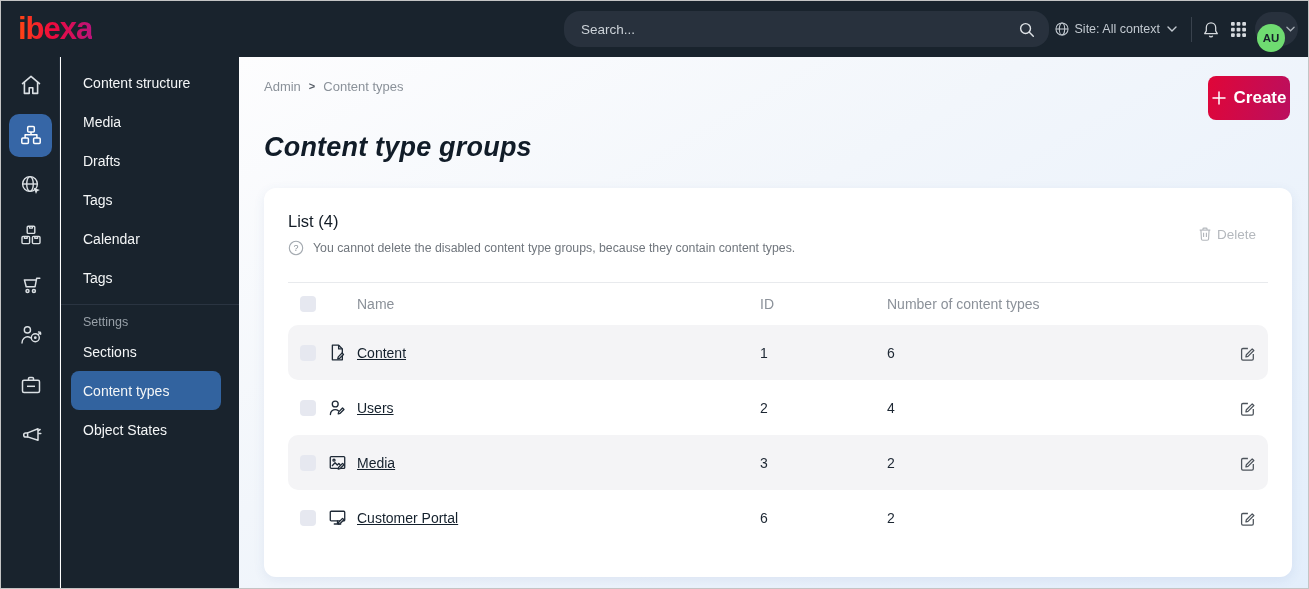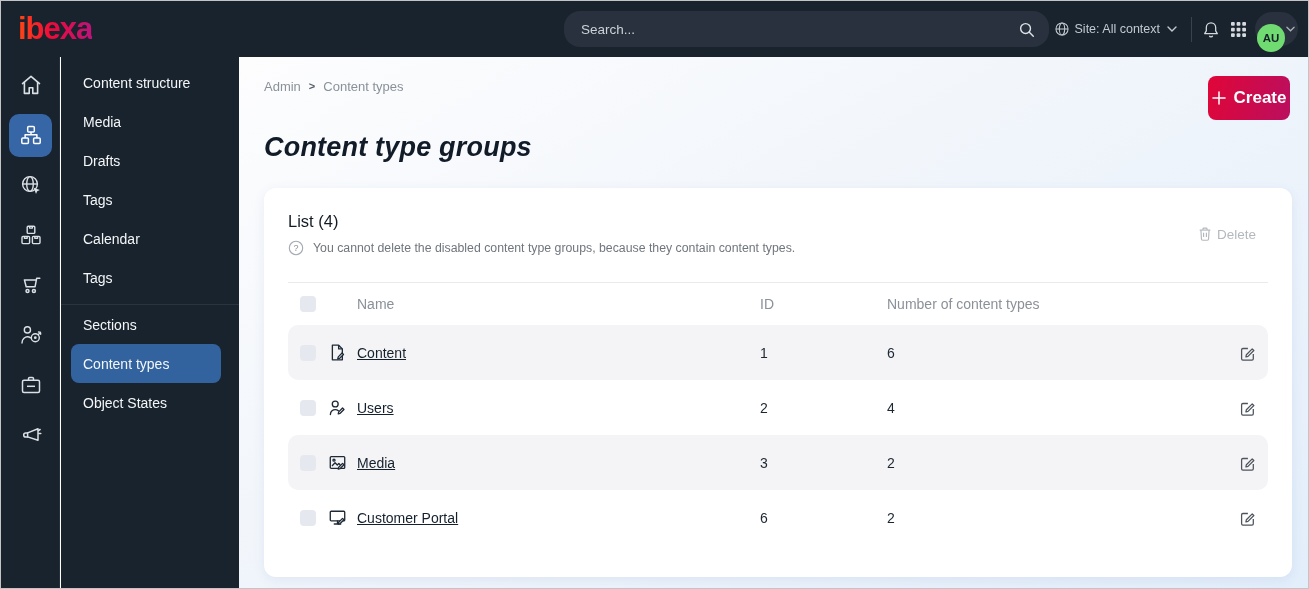--- a/index.html
+++ b/index.html
@@ -222,20 +222,21 @@
     <div class="menu-item">
         <span>Tags</span>
       </div>
     <div class="menu-item">
         <span>Calendar</span>
       </div>
     <div class="menu-item">
         <span>Tags</span>
       </div>
     <div class="menu-div"></div>
+    <div class="menu-label">Settings</div>
     <div class="menu-item">
         <span>Sections</span>
       </div>
     <div class="menu-item active">
         <span>Content types</span>
       </div>
     <div class="menu-item">
         <span>Object States</span>
       </div>
   </nav>

